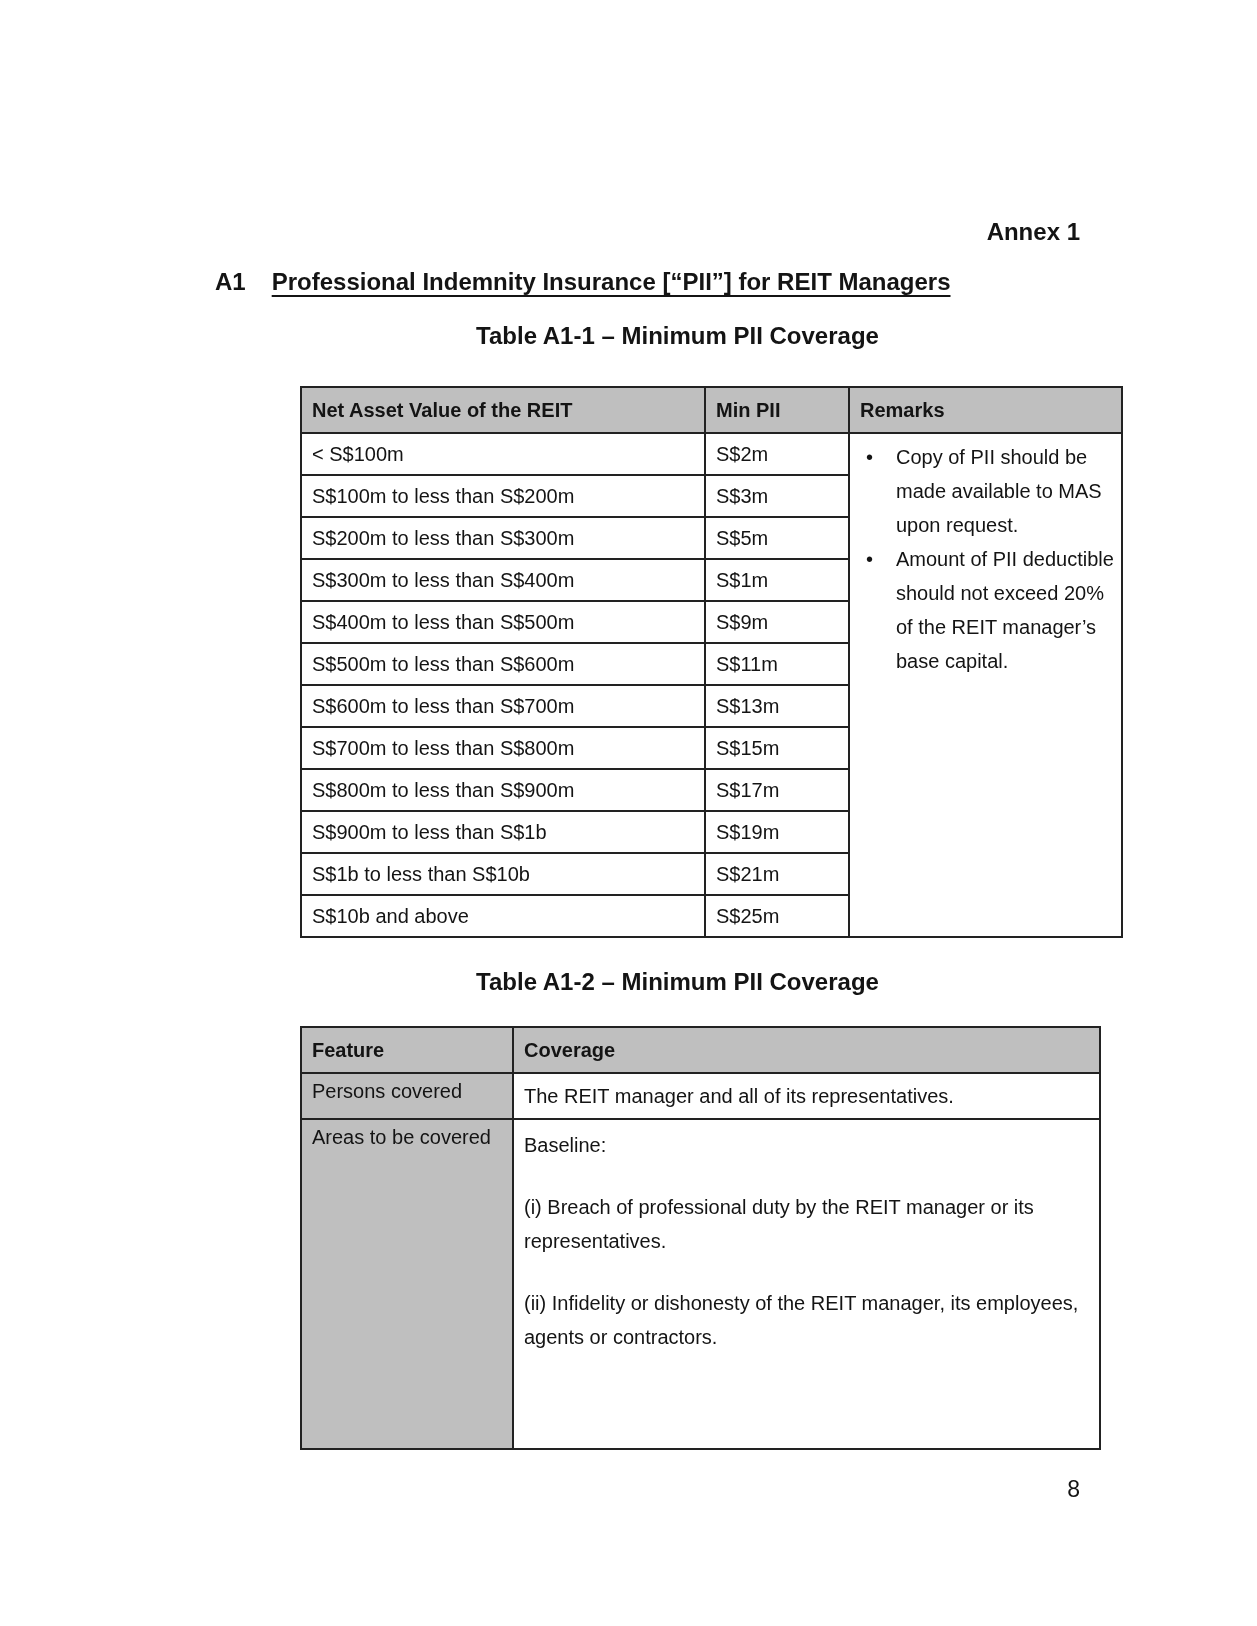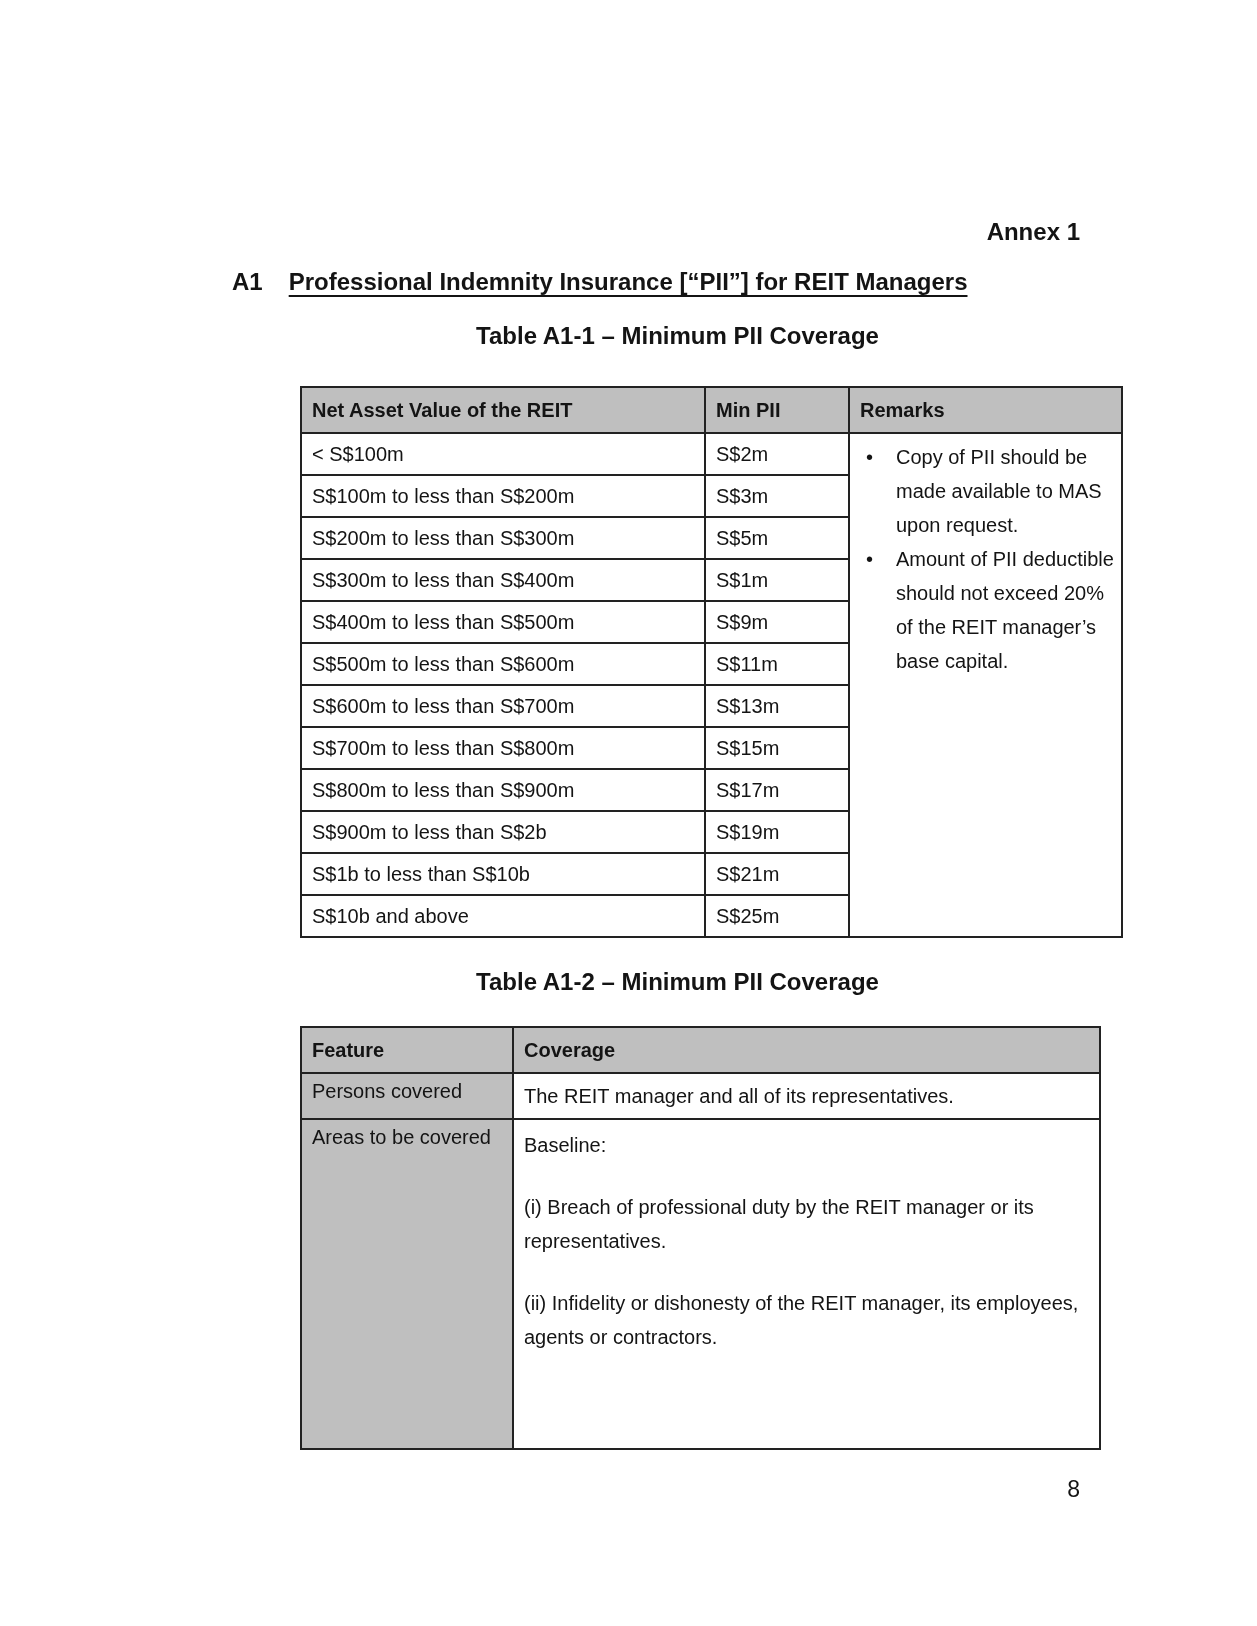--- a/index.html
+++ b/index.html
@@ -10,21 +10,21 @@
     font-family:"Liberation Sans", sans-serif;
     color:#141414;
     overflow:hidden;
   }
   .annex{
     position:absolute;top:218px;right:177px;
     font-size:24px;font-weight:bold;
   }
   .section-head{
     position:absolute;top:268px;left:215px;
-    font-size:24px;font-weight:bold;white-space:nowrap;margin-left:17px;
+    font-size:24px;font-weight:bold;white-space:nowrap;
   }
   .sec-title{
     margin-left:26px;
     text-decoration:underline;
     text-decoration-thickness:2px;
     text-underline-offset:5px;
   }
   .tbl-title{
     position:absolute;left:300px;width:755px;
     text-align:center;font-size:24px;font-weight:bold;
@@ -145,21 +145,21 @@
         </tr>
         <tr>
           <td class="c1">S$700m to less than S$800m</td>
           <td class="c2">S$15m</td>
         </tr>
         <tr>
           <td class="c1">S$800m to less than S$900m</td>
           <td class="c2">S$17m</td>
         </tr>
         <tr>
-          <td class="c1">S$900m to less than S$2b</td>
+          <td class="c1">S$900m to less than S$1b</td>
           <td class="c2">S$19m</td>
         </tr>
         <tr>
           <td class="c1">S$1b to less than S$10b</td>
           <td class="c2">S$21m</td>
         </tr>
         <tr>
           <td class="c1">S$10b and above</td>
           <td class="c2">S$25m</td>
         </tr>

